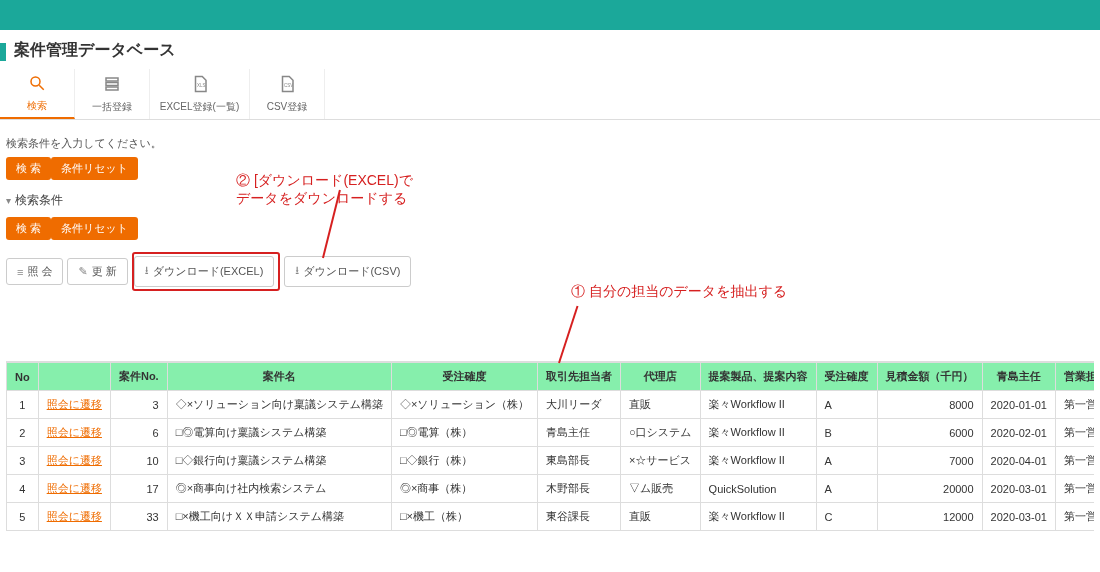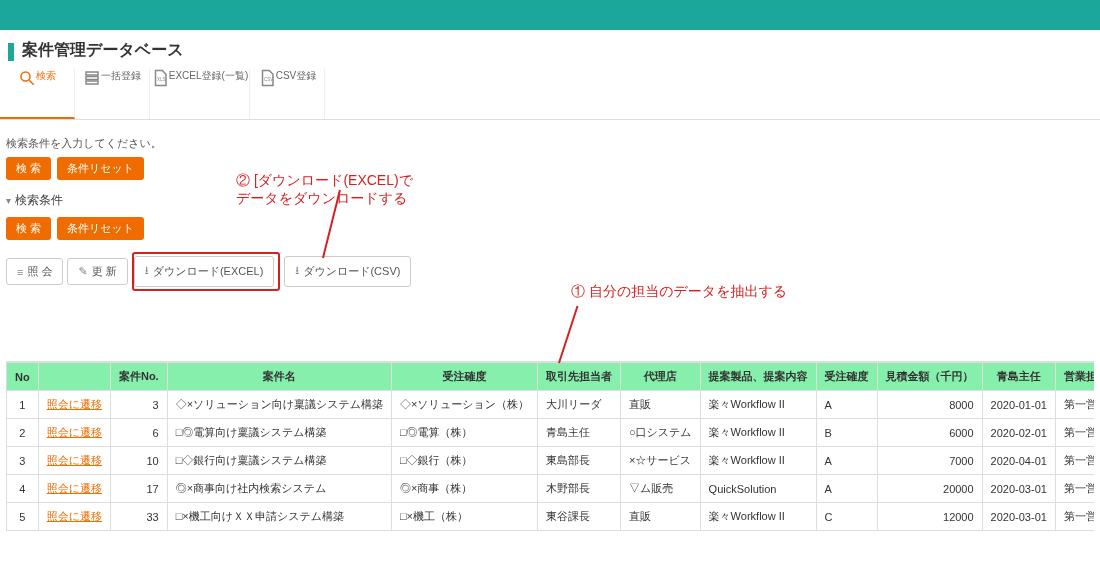--- a/index.html
+++ b/index.html
@@ -1,33 +1,33 @@
 <!DOCTYPE html>
 <html><head>
 <meta charset="utf-8">
 <style>
 * { box-sizing: border-box; margin: 0; padding: 0; }
 body { font-family: "Meiryo", "Hiragino Sans", sans-serif; font-size: 12px; color: #333; background: #fff; }
 
 .topbar { height: 30px; background: #1ba89a; }
 
-.page-title-row { padding: 10px 6px 8px 8px; display:flex; align-items:flex-end; }
+.page-title-row { padding: 10px 6px 8px 0; display:flex; align-items:flex-end; }
 .page-title-row .bar { width: 6px; height: 18px; background: #1ba89a; margin-right: 8px; }
 .page-title-row h1 { font-size: 16px; font-weight: bold; color: #333; }
 
 .tabbar { display:flex; border-bottom: 1px solid #ddd; margin-bottom: 10px; }
-.tabbar .tab { width: 75px; height: 50px; border-right:1px solid #eee; display:flex; justify-content:center; font-size:10px; color:#666; cursor:pointer; }
+.tabbar .tab { width: 75px; height: 50px; border-right:1px solid #eee; display:flex; flex-direction:column; align-items:center; justify-content:center; font-size:10px; color:#666; cursor:pointer; }
 .tabbar .tab.wide { width:100px; }
 .tabbar .tab.active { color:#ef6c00; border-bottom: 2px solid #ef6c00; }
 .tabbar .tab .ico { font-size:18px; margin-bottom:2px; color:#888; }
 .tabbar .tab.active .ico { color:#ef6c00; }
 
 .content { padding: 6px 6px; }
 .small-note { font-size: 11px; color:#555; margin-bottom:6px; }
-.btn-row { display:flex; gap:6px; margin-bottom:12px; }
+.btn-row { display:flex; gap:0; margin-bottom:12px; }
 .btn-orange { background:#ef6c00; color:#fff; border:none; border-radius:3px; padding:4px 10px; font-size:11px; cursor:pointer; }
 .expander { display:flex; align-items:center; gap:4px; font-size:12px; margin: 4px 0 8px 0; color:#444; }
 .expander .chev { font-size:10px; color:#888; }
 
 .toolbar { display:flex; align-items:center; gap:4px; margin: 8px 0 8px 0; position:relative; }
 .tool-btn { border:1px solid #ccc; background:#fff; border-radius:3px; padding:5px 10px; font-size:11px; color:#555; display:inline-flex; align-items:center; gap:4px; cursor:pointer; }
 .tool-ico { font-size:11px; color:#888; }
 .highlight-box { border:2px solid #d62020; padding:2px 4px 2px 0; border-radius:3px; position:relative; }
 .anno-line1 { position:absolute; left:188px; top:-66px; width:2px; height:70px; background:#d62020; transform: rotate(14deg); transform-origin: bottom; }
 

